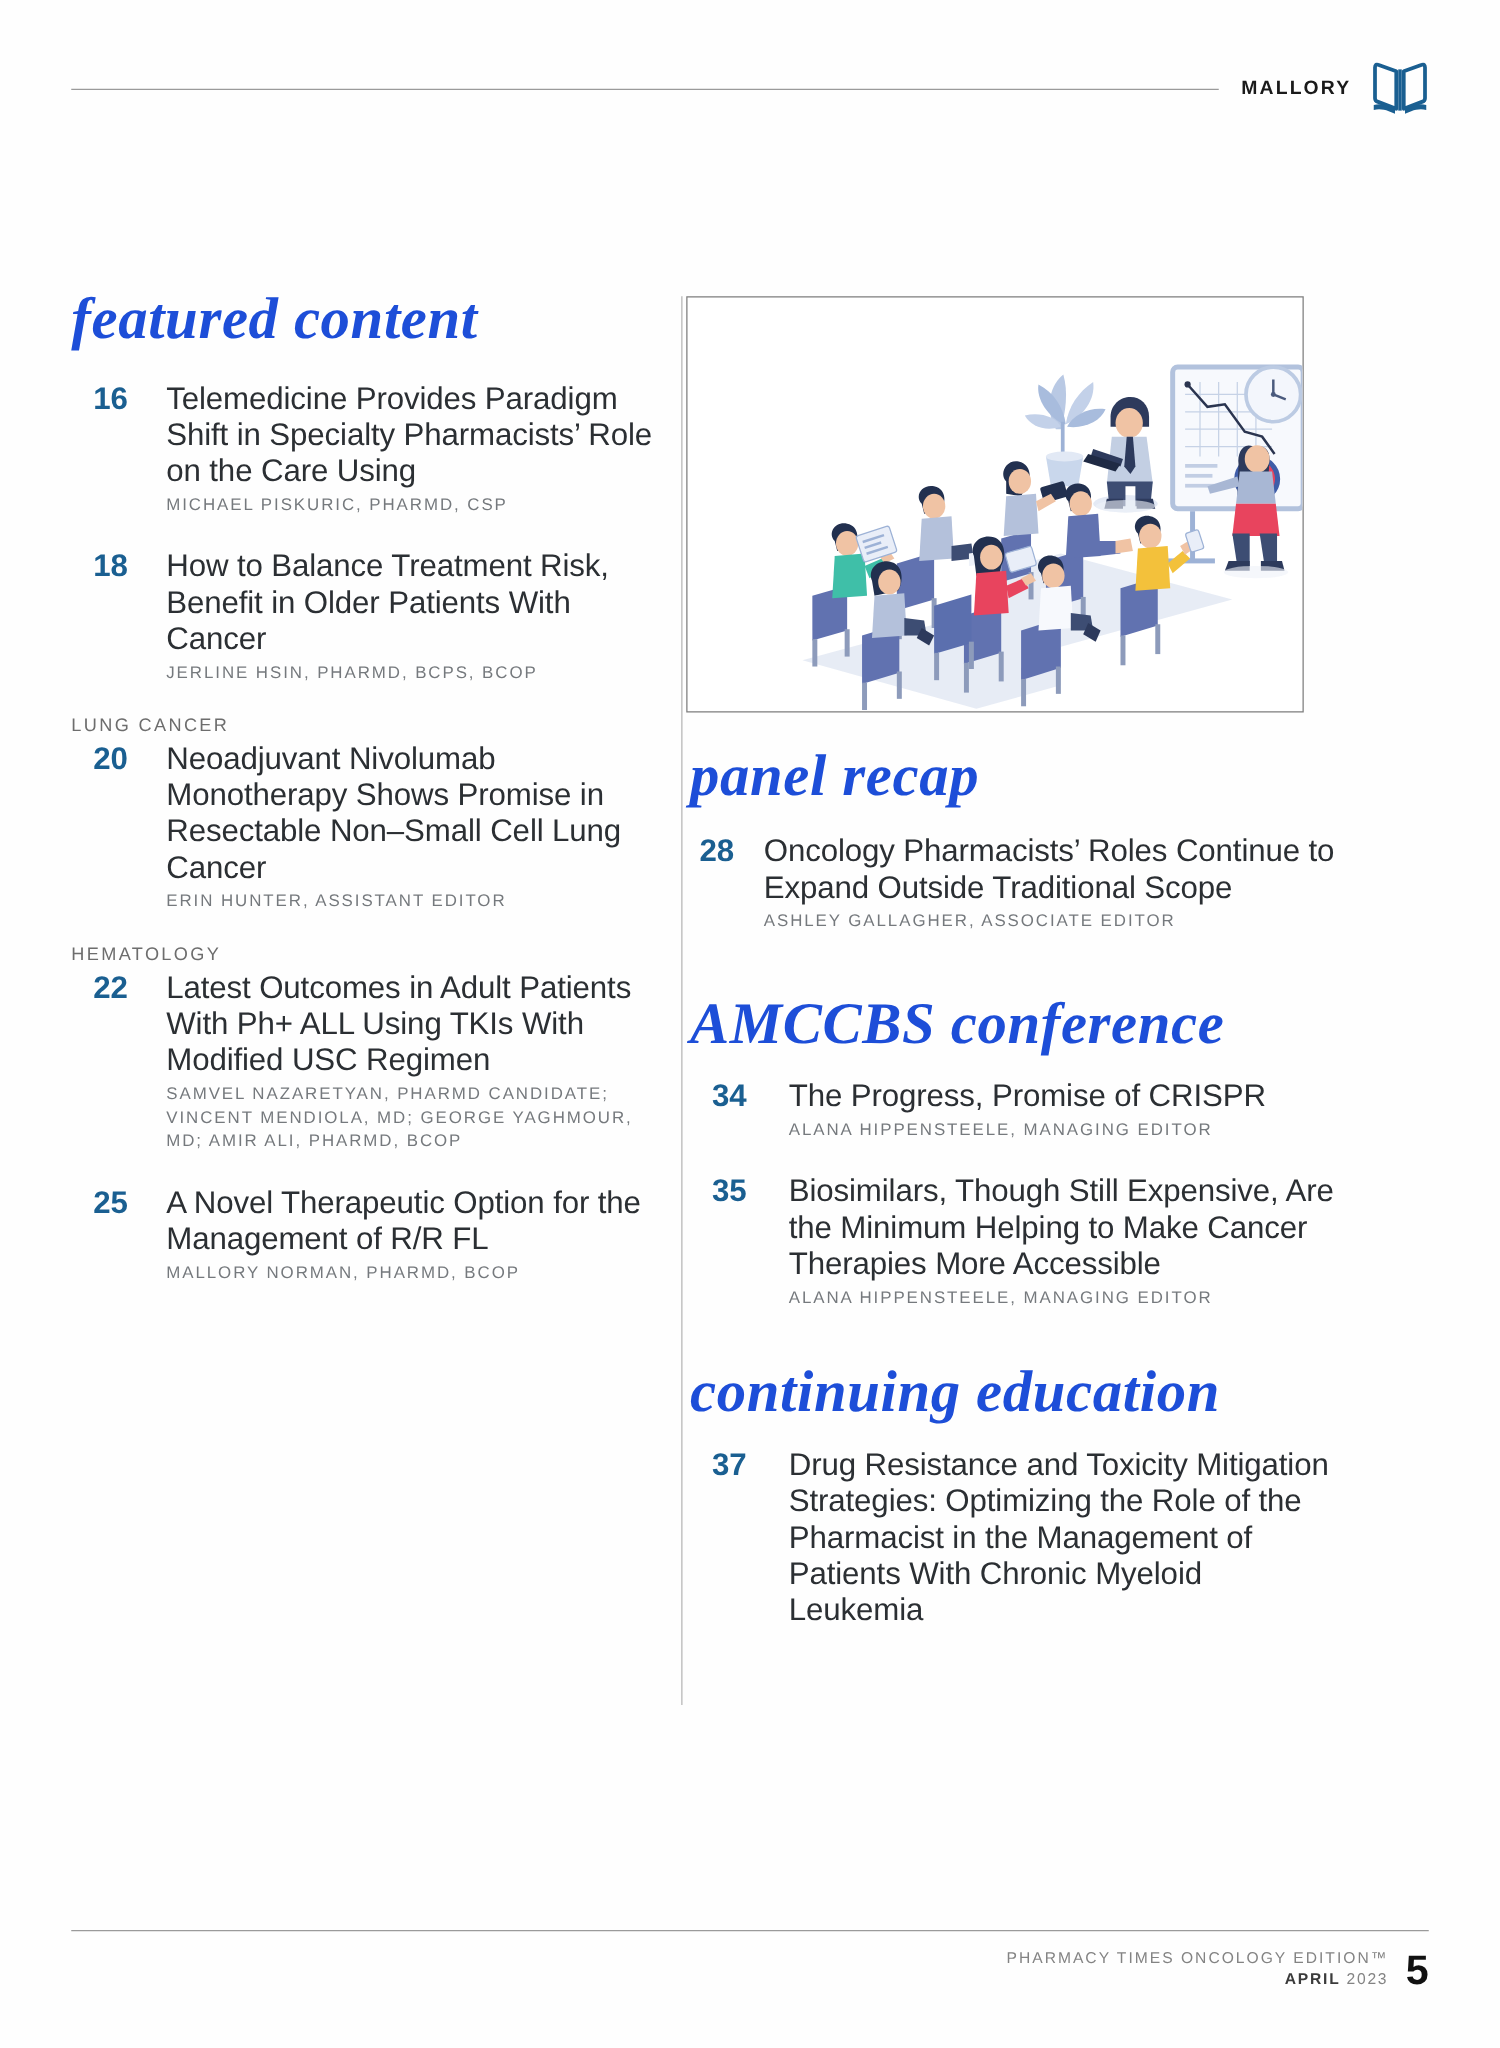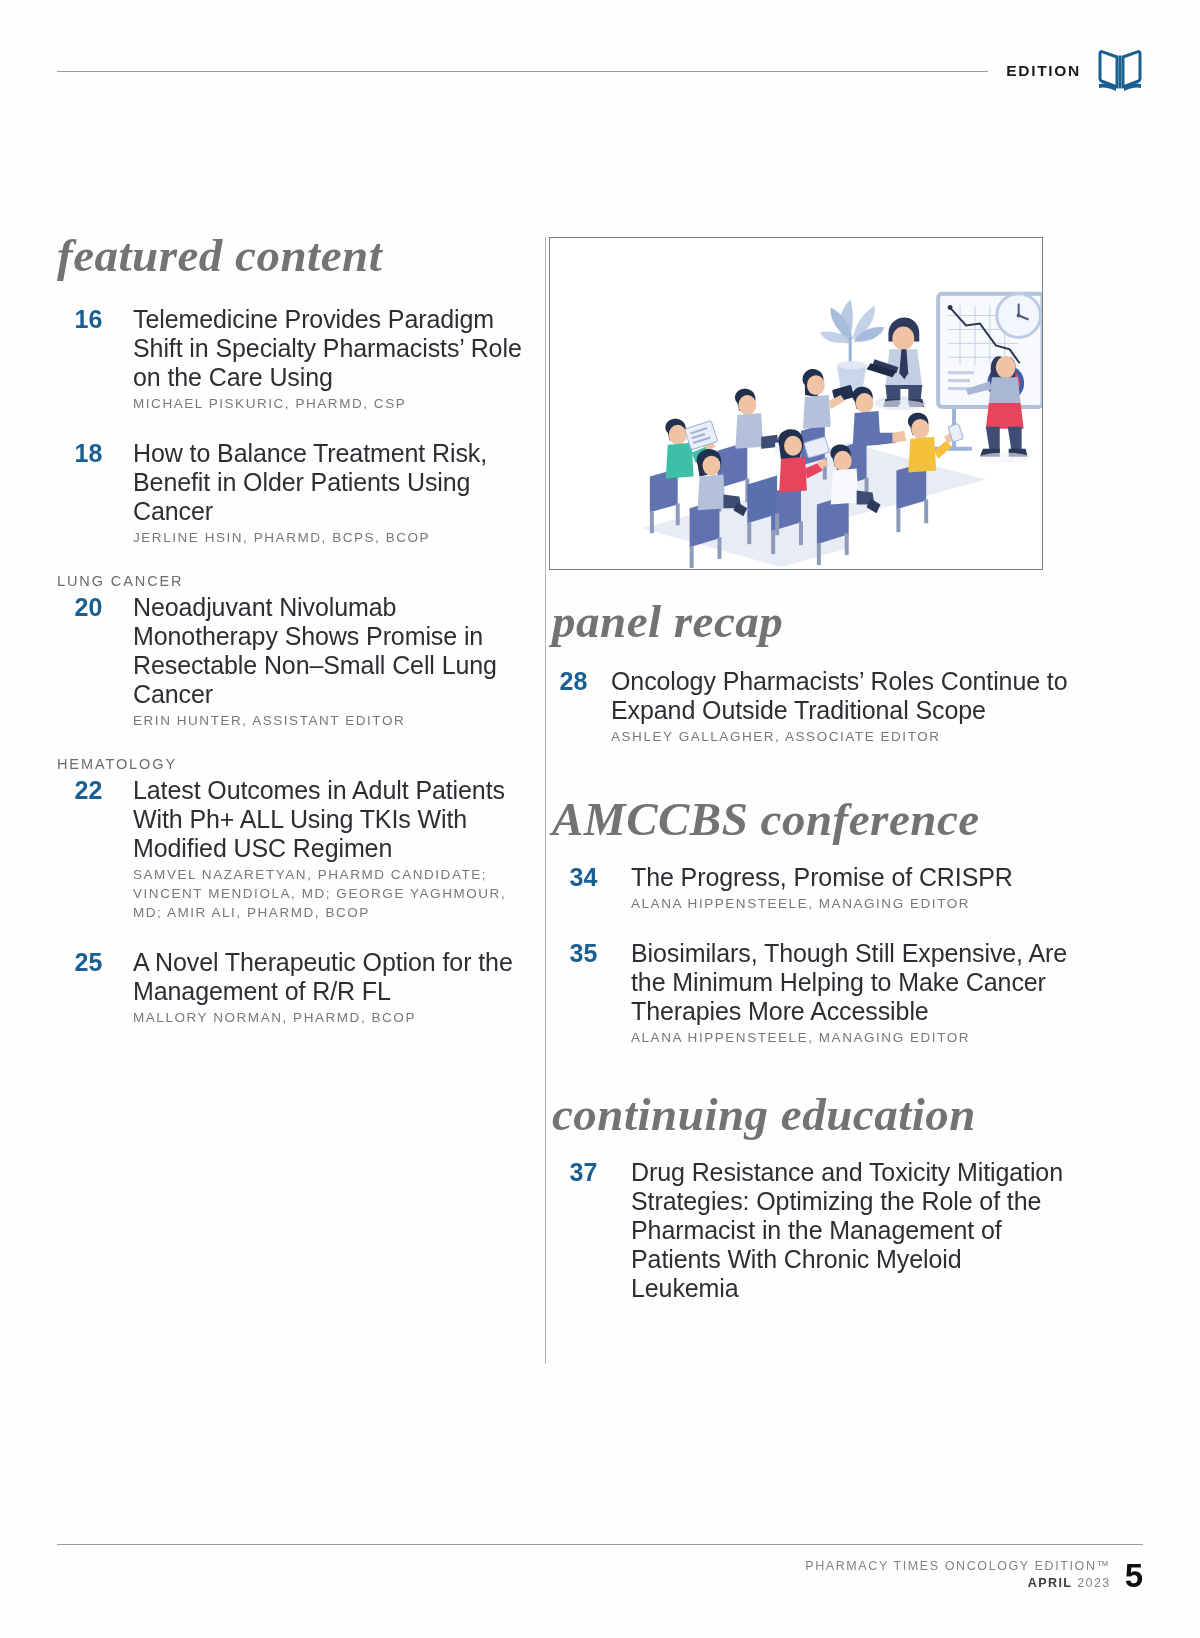--- a/index.html
+++ b/index.html
@@ -71,21 +71,21 @@
     left: 549px;
     top: 237px;
     width: 520px;
   }
 
   
   .section-title {
     font-family: "Liberation Serif", "DejaVu Serif", serif;
     font-style: italic;
     font-weight: 700;
-    color: #737373;
+    color: #1d4ed8;
     letter-spacing: 0.5px;
     line-height: 1.0;
   }
   .section-title.featured { font-size: 47px; margin-bottom: 26px; }
   .section-title.panel    { font-size: 47px; margin: 28px 0 22px 3px; }
   .section-title.amccbs   { font-size: 47px; margin: 50px 0 20px 3px; }
   .section-title.ce       { font-size: 47px; margin: 44px 0 20px 3px; }
 
   
   .category {
@@ -179,21 +179,21 @@
     line-height: 0.85;
   }
 </style>
 </head>
 <body>
 
 <div class="page">
 
   <div class="header">
     <div class="header-rule"></div>
-    <div class="header-label">EDITION</div>
+    <div class="header-label">MALLORY</div>
     <span>
       <svg class="book-icon" viewBox="0 0 46 42" xmlns="http://www.w3.org/2000/svg">
         <path d="M3 4 C3 2 4 1.2 5.5 1.8 L20 7 L20 37 L5.5 31.5 C4 31 3 30 3 28.5 Z" fill="none" stroke="#1a5f91" stroke-width="3" stroke-linejoin="round"></path>
         <path d="M43 4 C43 2 42 1.2 40.5 1.8 L26 7 L26 37 L40.5 31.5 C42 31 43 30 43 28.5 Z" fill="none" stroke="#1a5f91" stroke-width="3" stroke-linejoin="round"></path>
         <path d="M2 34 C6 33 10 33.5 14 35 L19 37 L19 41 L14 39 C10 37.5 6 37 2 38 Z" fill="#1a5f91"></path>
         <path d="M44 34 C40 33 36 33.5 32 35 L27 37 L27 41 L32 39 C36 37.5 40 37 44 38 Z" fill="#1a5f91"></path>
         <rect x="21.6" y="5.5" width="2.8" height="33" fill="#1a5f91"></rect>
       </svg>
     </span>
   </div>
@@ -208,21 +208,21 @@
       <div class="entry-num">16</div>
       <div class="entry-body">
         <div class="entry-title">Telemedicine Provides Paradigm Shift in Specialty Pharmacists’ Role on the Care Using</div>
         <div class="entry-byline">MICHAEL PISKURIC, PHARMD, CSP</div>
       </div>
     </div>
 
     <div class="entry">
       <div class="entry-num">18</div>
       <div class="entry-body">
-        <div class="entry-title">How to Balance Treatment Risk, Benefit in Older Patients Using Cancer</div>
+        <div class="entry-title">How to Balance Treatment Risk, Benefit in Older Patients With Cancer</div>
         <div class="entry-byline">JERLINE HSIN, PHARMD, BCPS, BCOP</div>
       </div>
     </div>
 
     <div class="category">LUNG CANCER</div>
 
     <div class="entry">
       <div class="entry-num">20</div>
       <div class="entry-body">
         <div class="entry-title">Neoadjuvant Nivolumab Monotherapy Shows Promise in Resectable Non–Small Cell Lung Cancer</div>

